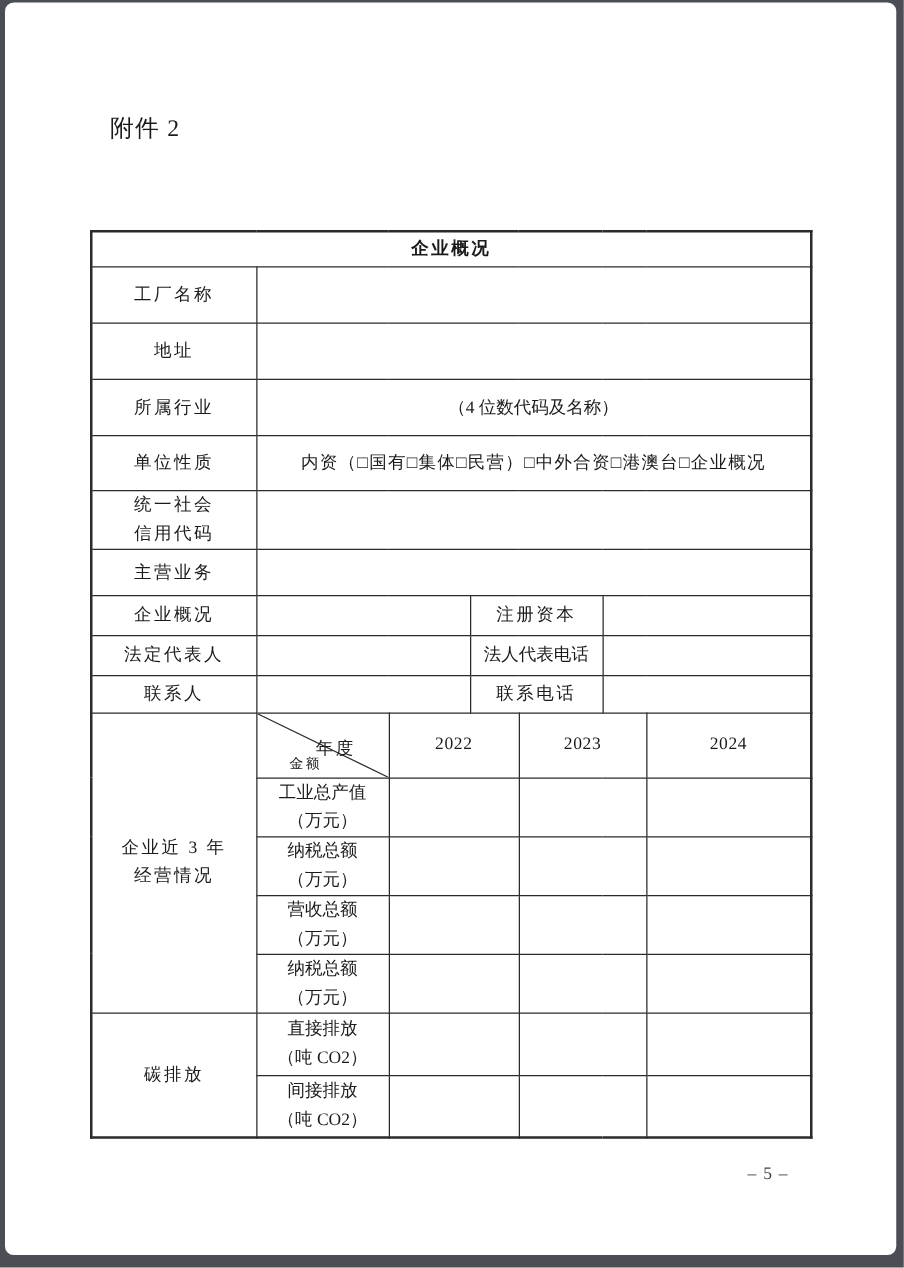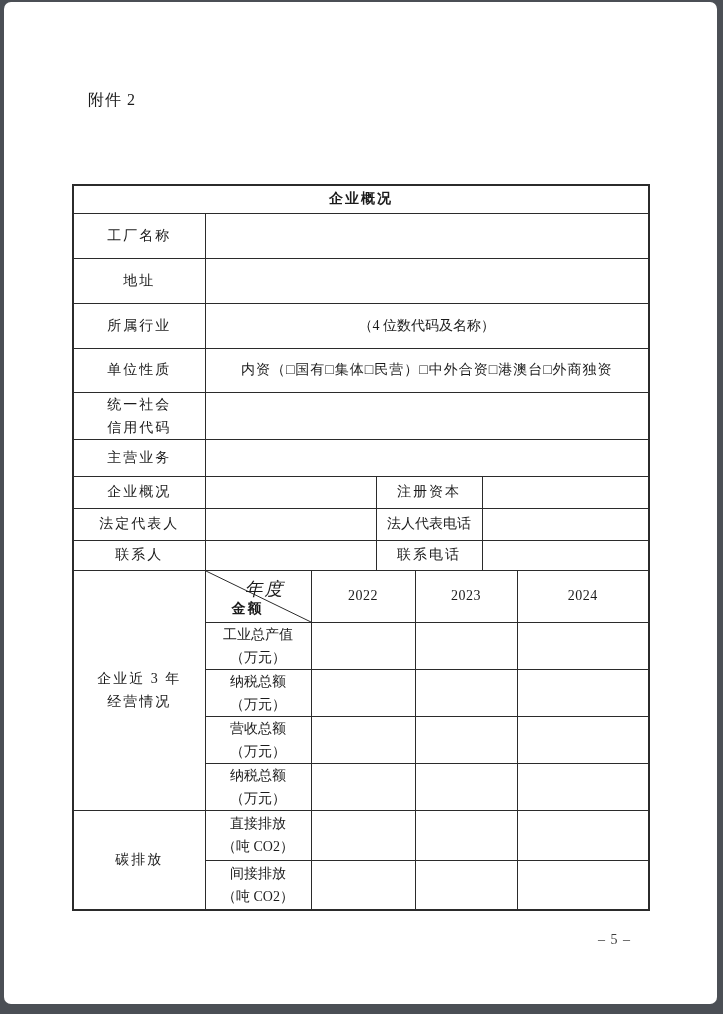--- a/index.html
+++ b/index.html
@@ -13,21 +13,21 @@
   .page {
     position: absolute;
     left: 4px; top: 2px;
     width: 713px; height: 1002px;
     background: #ffffff;
     border-radius: 7px;
   }
   .attachment {
     position: absolute;
     left: 84px; top: 88px;
-    font-size: 16px;
+    font-size: 19px;
     color: #1b1b1b;
     letter-spacing: 1px;
   }
   .doc-title {
     position: absolute;
     left: 0; top: 130px;
     width: 100%;
     text-align: center;
     font-size: 27px;
     font-weight: bold;
@@ -71,31 +71,29 @@
     padding: 0;
   }
   td.diag svg {
     position: absolute;
     left: 0; top: 0;
     width: 100%; height: 100%;
     display: block;
   }
   td.diag .diag-top {
     position: absolute;
-    top: 6px; right: 26px;
-    font-size: 18px;
-    letter-spacing: 2px;
-    font-style: italic;
-  }
-  td.diag .diag-bottom {
-    position: absolute;
-    bottom: 4px; left: 26px;
+    top: 19px; right: 26px;
     font-size: 14px;
     letter-spacing: 2px;
-    font-weight: bold;
+  }
+  td.diag .diag-bottom {
+    position: absolute;
+    bottom: 4px; left: 26px;
+    font-size: 11px;
+    letter-spacing: 2px;
   }
   .page-number {
     position: absolute;
     top: 930px;
     right: 86px;
     font-size: 14px;
     color: #3d3d3d;
     letter-spacing: 1px;
   }
 </style>
@@ -133,21 +131,21 @@
       <td colspan="6"></td>
     </tr>
 
     <tr class="h45">
       <td class="lbl">所属行业</td>
       <td colspan="6">（4 位数代码及名称）</td>
     </tr>
 
     <tr class="h44">
       <td class="lbl">单位性质</td>
-      <td colspan="6" class="units-line">内资（□国有□集体□民营）□中外合资□港澳台□外商独资</td>
+      <td colspan="6" class="units-line">内资（□国有□集体□民营）□中外合资□港澳台□企业概况</td>
     </tr>
 
     <tr class="h46">
       <td class="lbl two-line">
         <span>统一社会</span><br>
         <span>信用代码</span>
       </td>
       <td colspan="6"></td>
     </tr>
 

